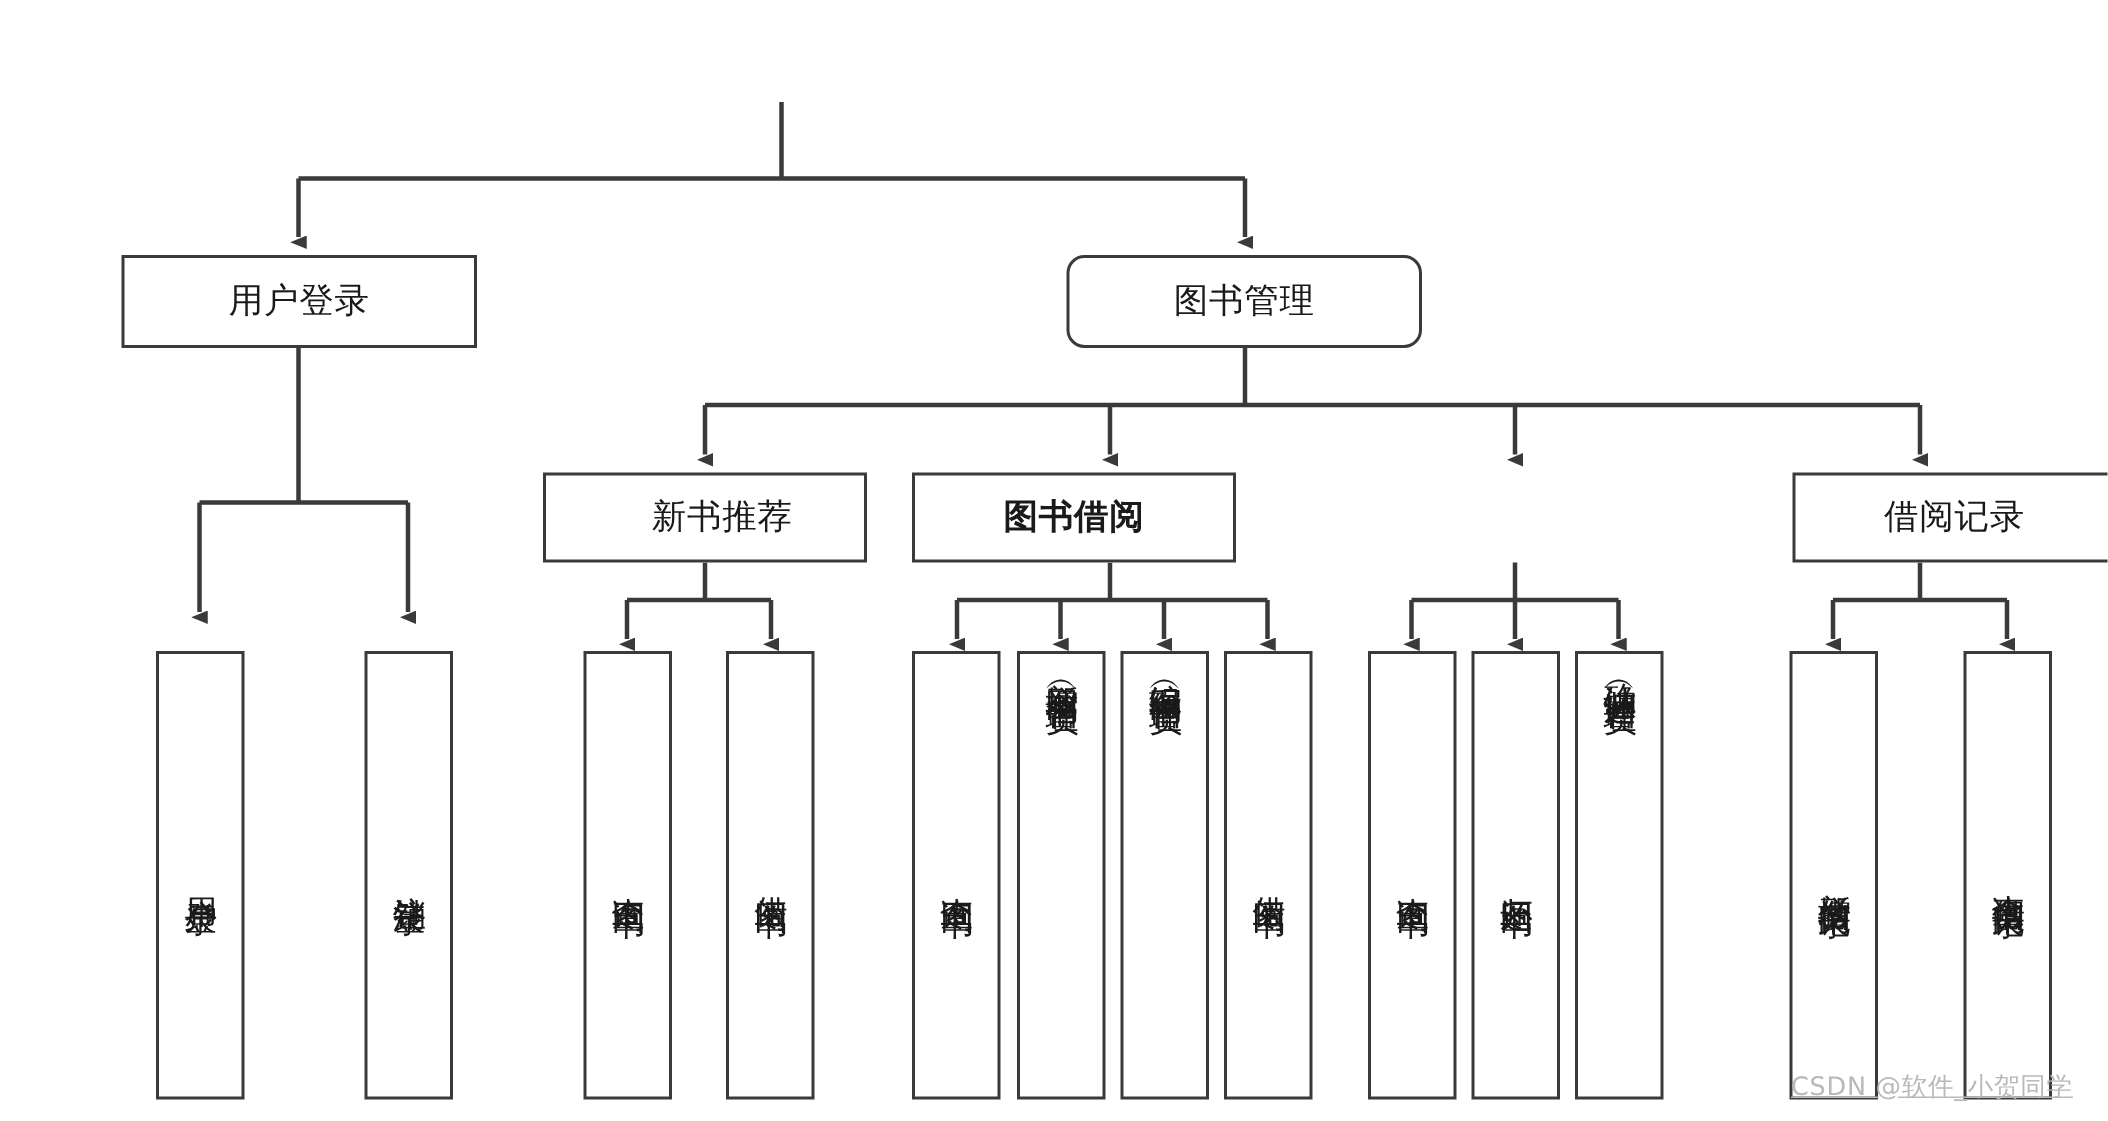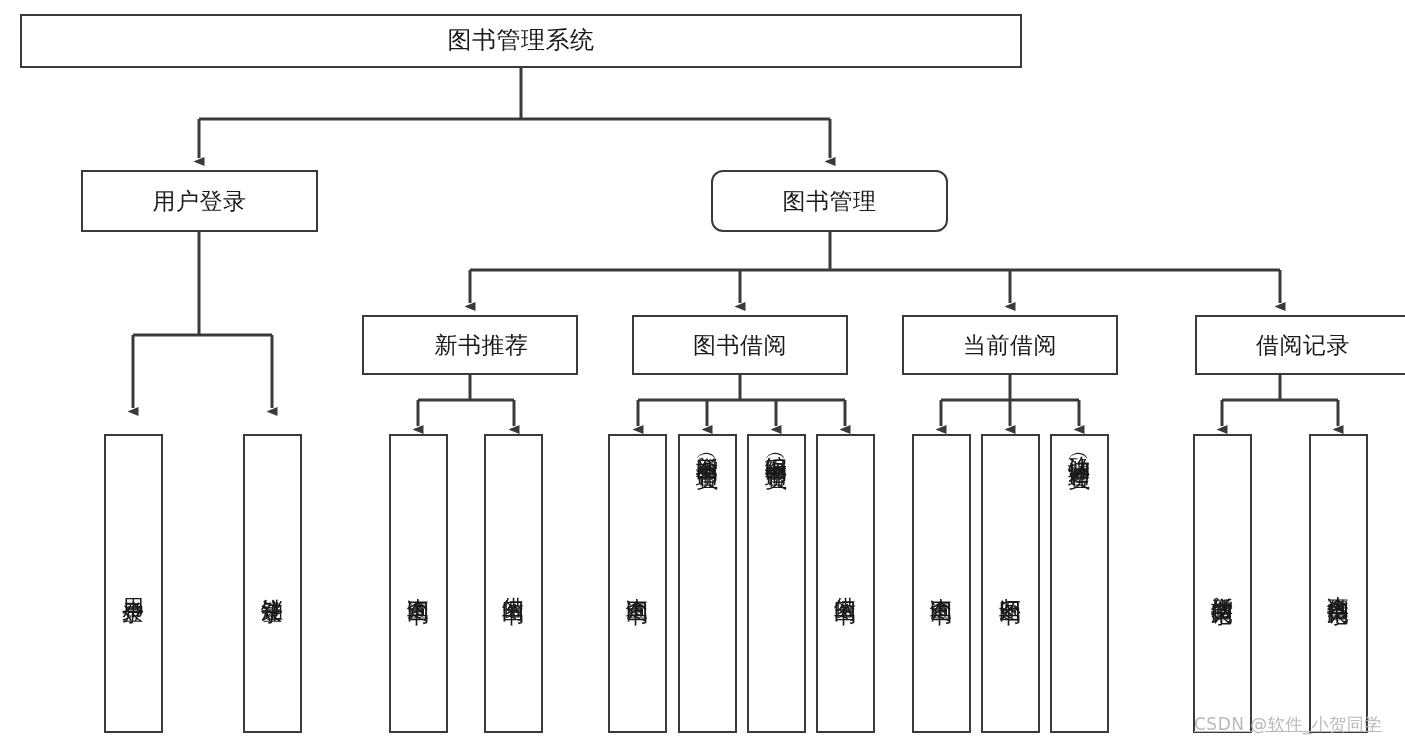--- a/index.html
+++ b/index.html
@@ -133,43 +133,37 @@
     </g>
 
     <g stroke="#3a3a3a" stroke-width="3" fill="none">
       <path d="M 1280,375 L 1280,400"></path>
       <path d="M 1222,400 L 1338,400"></path>
       <path d="M 1222,400 L 1222,426" marker-end="url(#arrowhead)"></path>
       <path d="M 1338,400 L 1338,426" marker-end="url(#arrowhead)"></path>
     </g>
   </svg>
 
-  <div class="node-box level-root" style="left:20px; top:14px; width:1002px; height:54px;">
-    <span class="node-label">图书管理系统</span>
-  </div>
 
   <div class="node-box level-2" style="left:81px; top:170px; width:237px; height:62px;">
     <span class="node-label">用户登录</span>
   </div>
 
   <div class="node-box level-2" style="left:711px; top:170px; width:237px; height:62px;border-radius:12px;">
     <span class="node-label">图书管理</span>
   </div>
 
   <div class="node-box level-3" style="left:362px; top:315px; width:216px; height:60px;padding-left:23px;">
     <span class="node-label">新书推荐</span>
   </div>
 
-  <div class="node-box level-3" style="left:632px; top:315px; width:216px; height:60px;">
+  <div class="node-box level-3" style="left:608px; top:315px; width:216px; height:60px;font-weight:bold;">
     <span class="node-label">图书借阅</span>
   </div>
 
-  <div class="node-box level-3" style="left:902px; top:315px; width:216px; height:60px;">
-    <span class="node-label">当前借阅</span>
-  </div>
 
   <div class="node-box level-3" style="left:1166px; top:315px; width:216px; height:60px;margin-left:29px;">
     <span class="node-label">借阅记录</span>
   </div>
 
   <div class="node-box leaf center-v" style="left:104px; top:434px; width:59px; height:299px;">
     <span class="node-label">用户登录</span>
   </div>
 
   <div class="node-box leaf center-v" style="left:243px; top:434px; width:59px; height:299px;">

